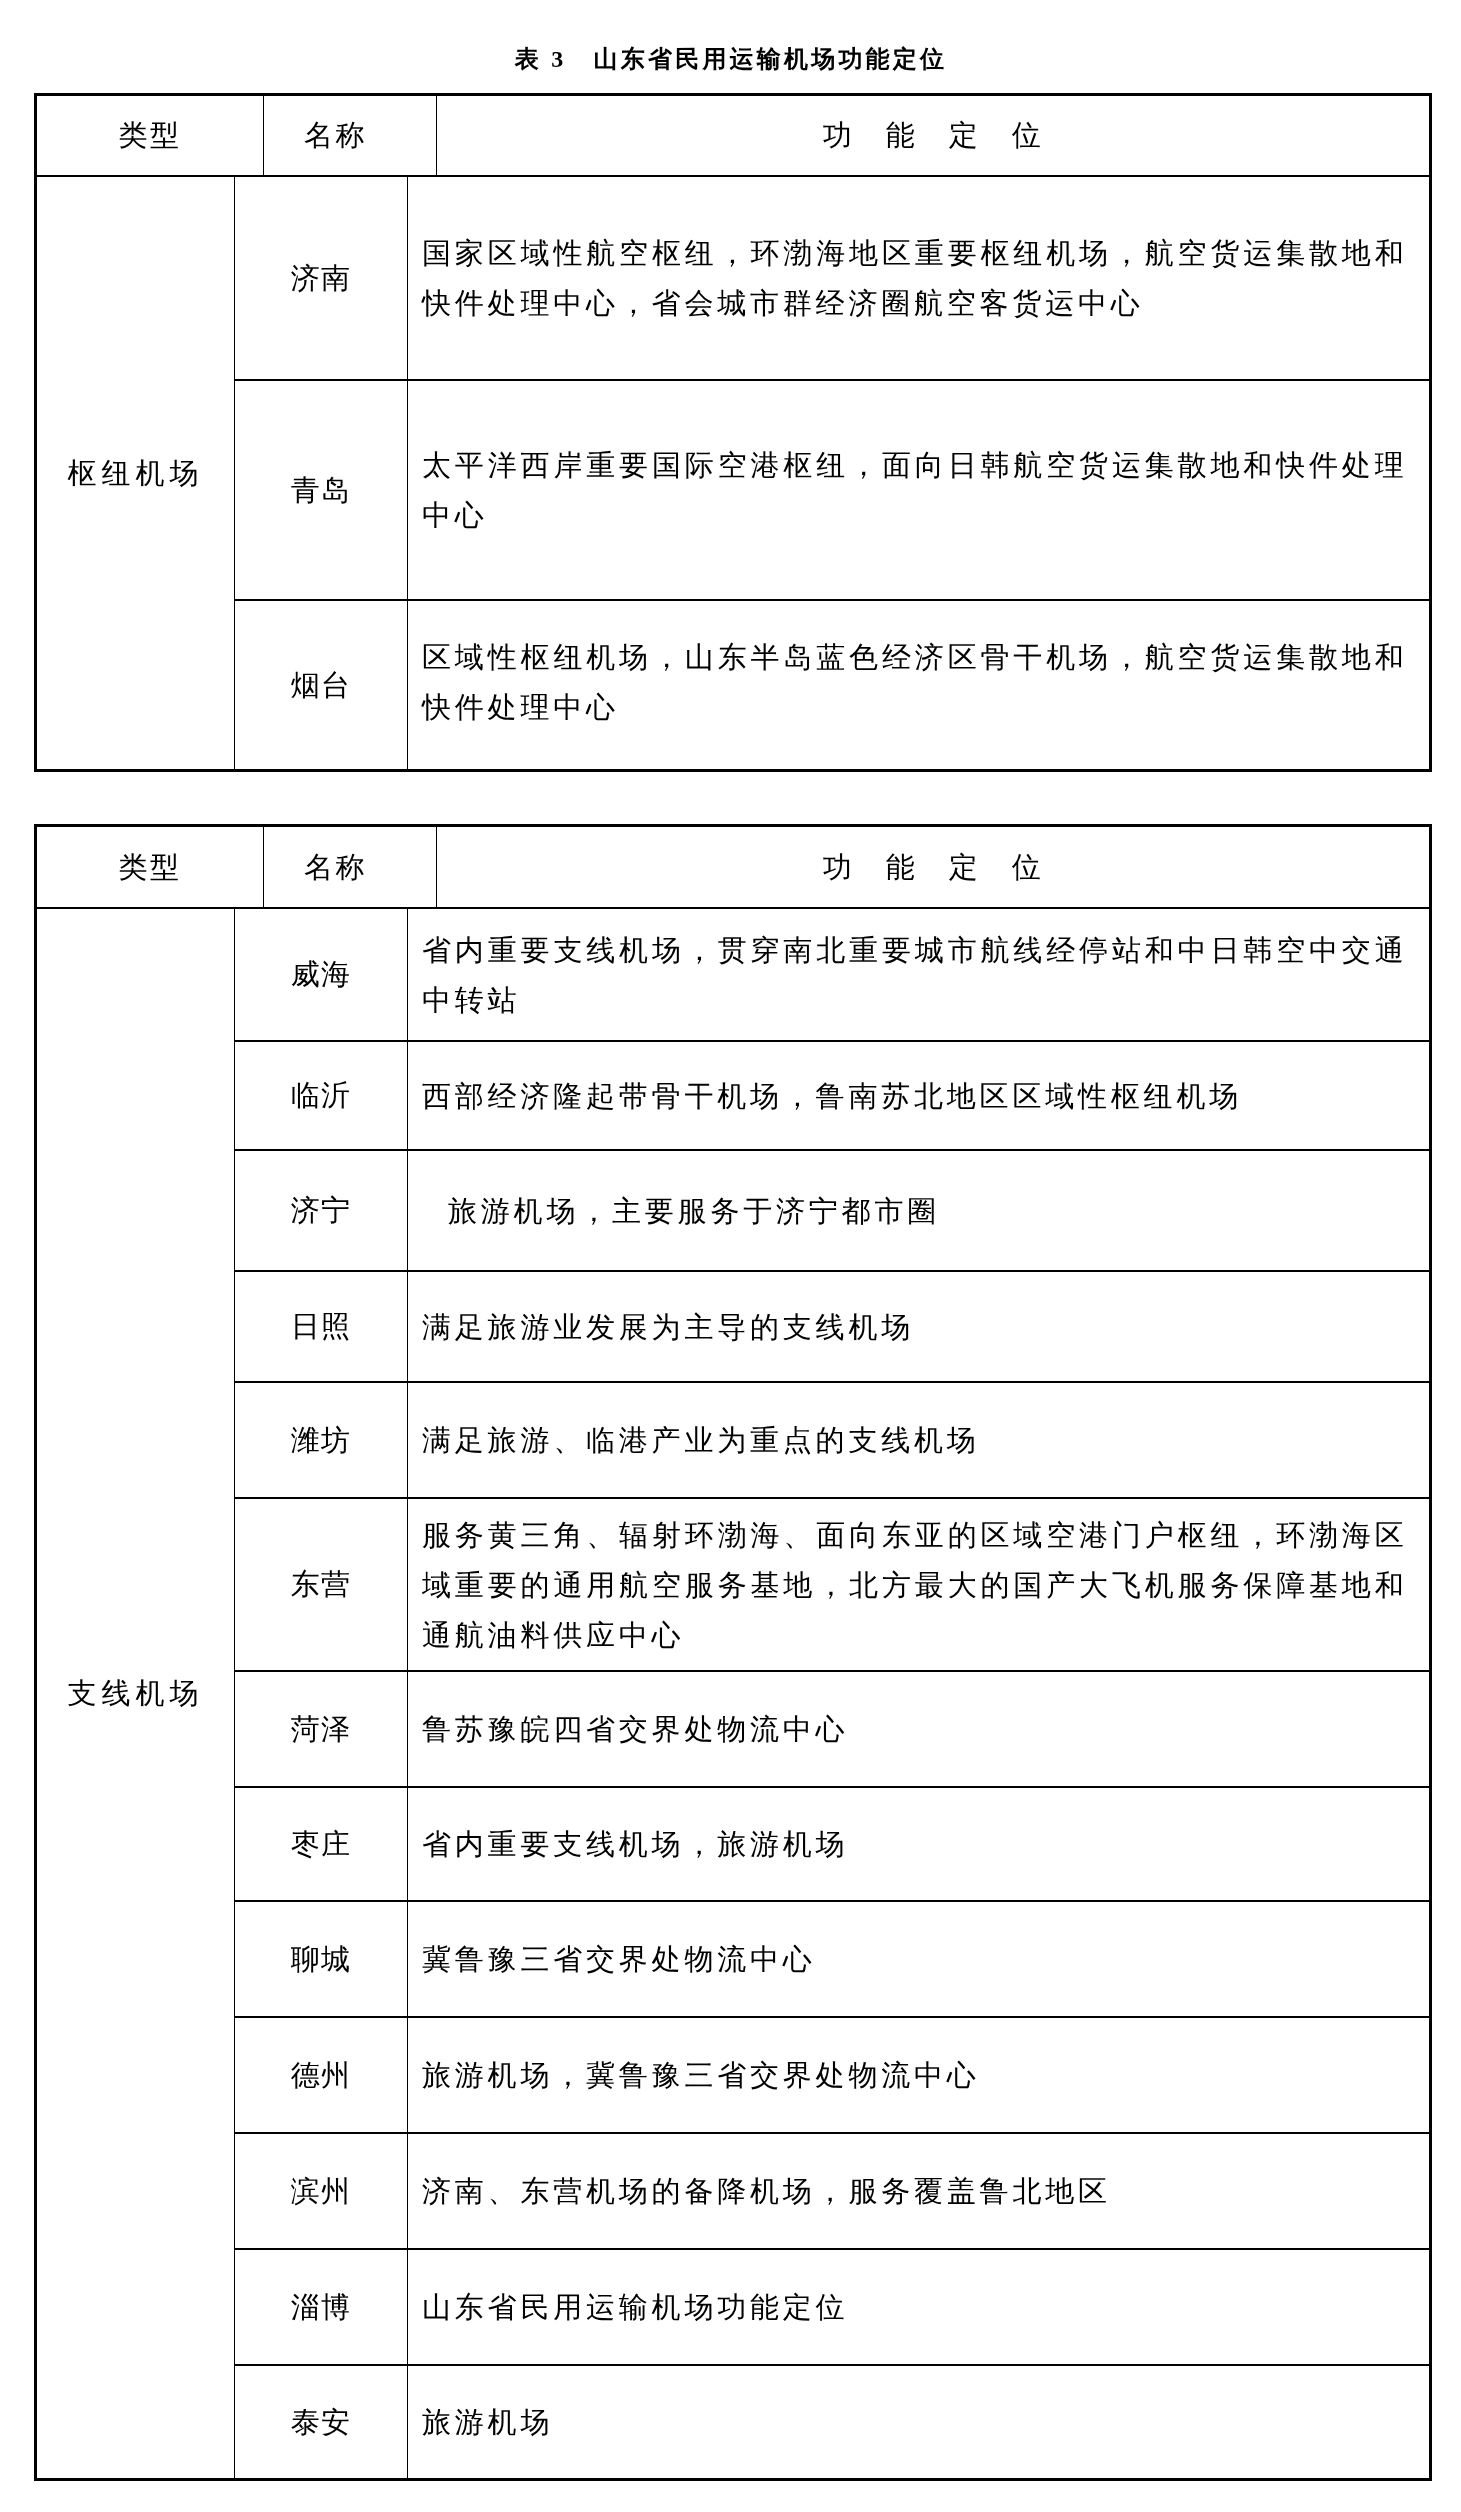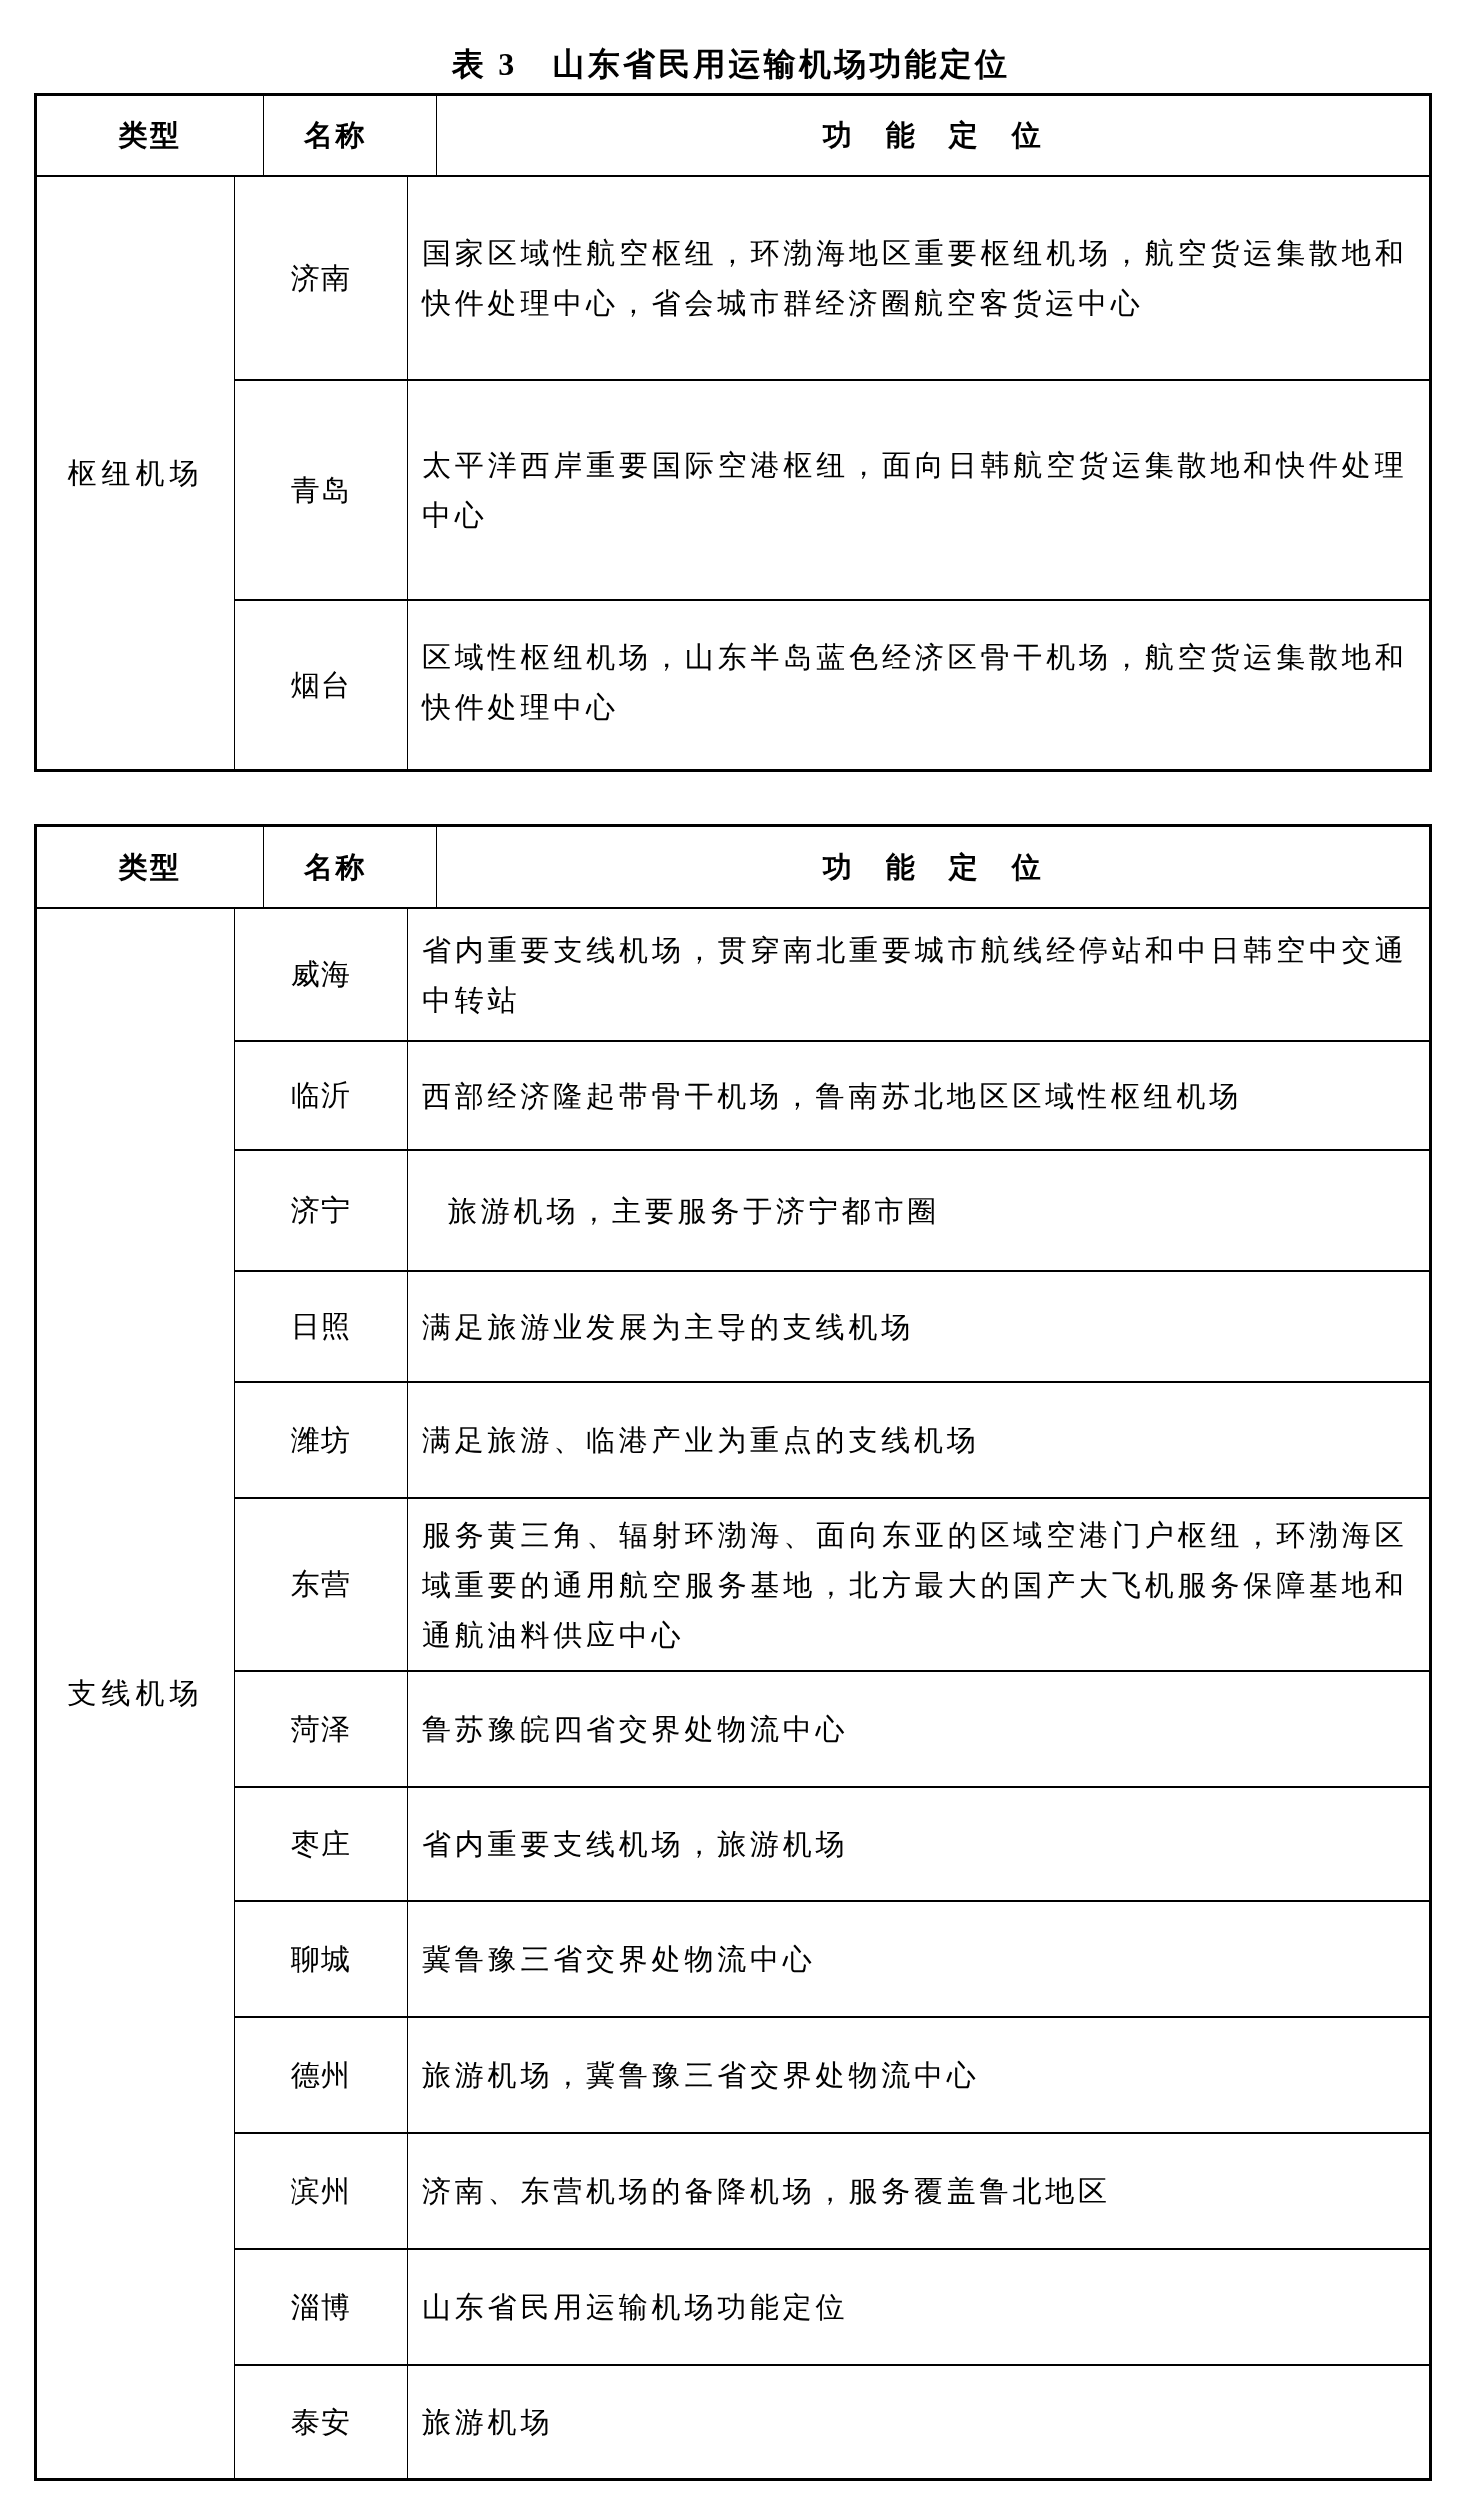--- a/index.html
+++ b/index.html
@@ -11,21 +11,21 @@
     color:#000000;
     font-family:"Liberation Serif","DejaVu Serif",serif;
     overflow:hidden;
   }
   .doc-title{
     position:absolute;
     top:43px;
     left:0;
     width:100%;
     text-align:center;
-    font-size:32px;
+    font-size:24px;
     font-weight:bold;
     letter-spacing:3.2px;
     white-space:pre;
   }
   .tbl{
     position:absolute;
     left:34px;
     width:1398px;
     box-sizing:border-box;
     border:3.2px solid #000;
@@ -37,21 +37,21 @@
   #table-regional{top:824px;height:1657px;}
   .cell{
     display:flex;
     align-items:center;
     justify-content:center;
     font-size:29px;
     line-height:1.55;
     box-sizing:border-box;
   }
   .head{
-    font-weight:bold;
+    font-weight:normal;
     letter-spacing:2.5px;
     margin-left:29px;
   }
   .col2{border-left:1.9px solid #000;}
   .col3{border-left:1.9px solid #000;}
   .rowline{border-top:2.5px solid #000;}
   .type-cell{
     letter-spacing:5px;
     border-top:2.5px solid #000;
   }

